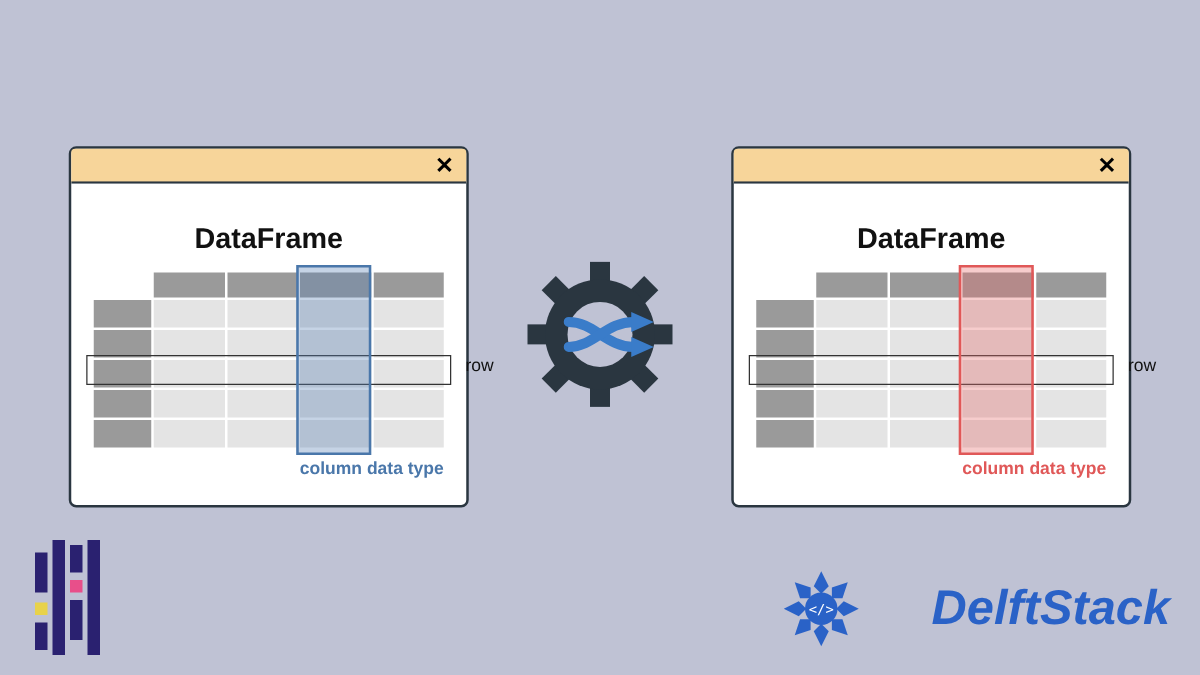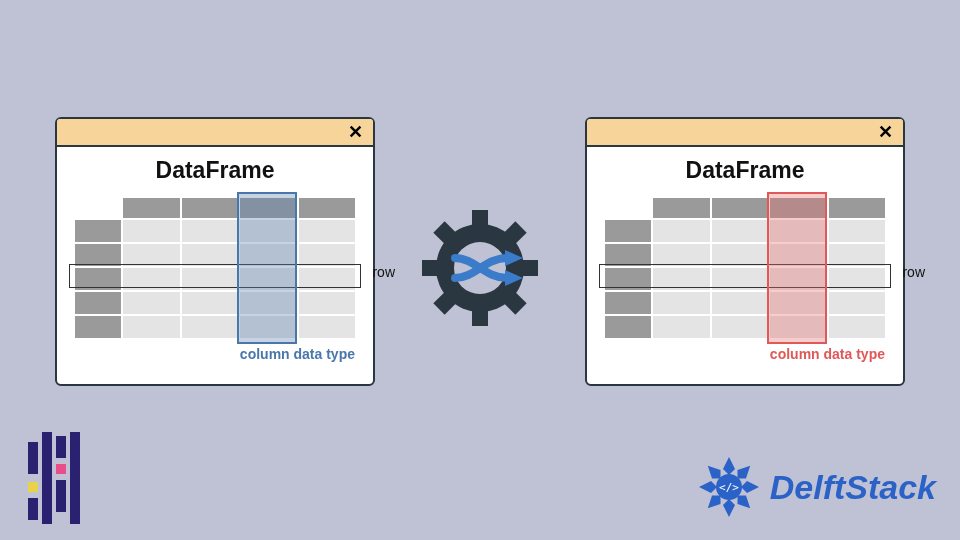--- a/index.html
+++ b/index.html
@@ -37,20 +37,21 @@
   }
   .panel-body {
     padding: 10px 18px 22px 18px;
   }
   .panel-title {
     text-align: center;
     font-size: 23px;
     font-weight: bold;
     color: #111;
     margin-bottom: 14px;
+    margin-top: 20px;
   }
   .grid-wrap {
     position: relative;
     width: 100%;
     height: 140px;
   }
   .grid {
     display: grid;
     grid-template-columns: 46px repeat(4, 1fr);
     grid-template-rows: 20px repeat(5, 1fr);
@@ -116,24 +117,25 @@
 
   .delft-logo {
     position: absolute;
     right: 24px;
     bottom: 22px;
     display: flex;
     align-items: center;
     gap: 10px;
   }
   .delft-text {
-    font-size: 34px;
+    font-size: 39px;
     font-weight: bold;
     font-style: italic;
     color: #2a62c7;
+    margin-left: 47px;
   }
   .delft-badge {
     width: 62px;
     height: 62px;
   }
 </style>
 </head>
 <body>
 
 <div class="panel panel-left">

